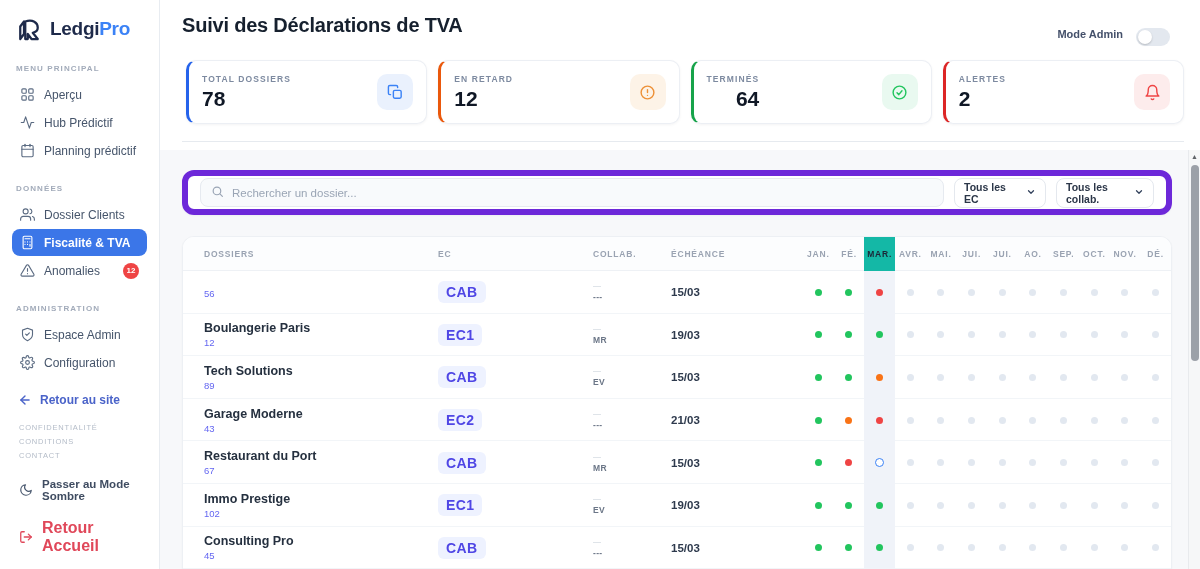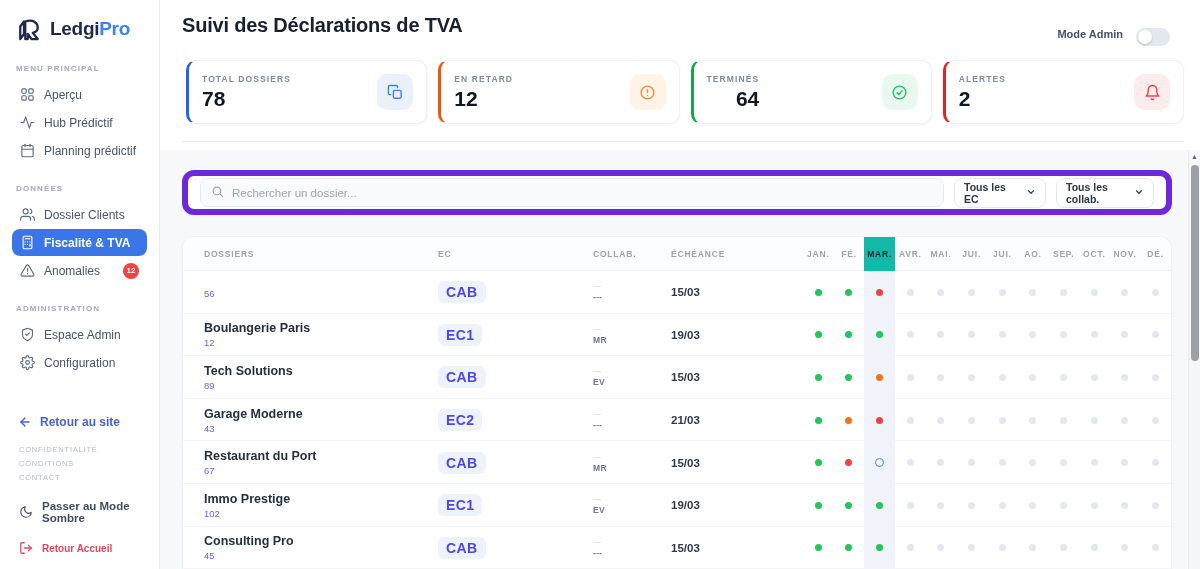--- a/index.html
+++ b/index.html
@@ -26,21 +26,21 @@
                 border-radius:50%; display:flex; align-items:center; justify-content:center; }
   .side-spacer { flex:1; }
   .back-site { display:flex; align-items:center; gap:8px; color:#4a63c9; font-size:12px; font-weight:700;
                padding:4px 6px; cursor:pointer; }
   .back-site .s-icon svg { width:14px; height:14px; display:block; }
   .legal { margin:12px 0 0 7px; }
   .legal-link { font-size:7.5px; letter-spacing:0.8px; color:#b4bcc8; margin-bottom:5px; cursor:pointer; }
   .dark-row { display:flex; align-items:center; gap:9px; color:#3f4c61; font-size:11.5px; font-weight:600;
               margin:13px 0 0 7px; cursor:pointer; }
   .dark-row .s-icon svg { width:14px; height:14px; display:block; color:#47566d; }
-  .home-row { display:flex; align-items:center; gap:9px; color:#e0485a; font-size:10px; font-weight:700;
+  .home-row { display:flex; align-items:center; gap:9px; color:#e0485a; font-size:16px; font-weight:700;
               margin:17px 0 2px 7px; cursor:pointer; }
   .home-row .s-icon svg { width:14px; height:14px; display:block; }
 
   
   .main { flex:1; position:relative; height:569px; background:#fff; }
   .main-top { padding:14px 16px 0 22px; }
   .top-flex { display:flex; justify-content:space-between; align-items:flex-start; }
   .page-title { font-size:20px; font-weight:700; color:#16202e; letter-spacing:-0.2px; }
   .page-subtitle { font-size:11.5px; color:#72809a; margin-top:5px; }
   .admin-toggle { display:flex; align-items:flex-start; gap:13px; margin-top:14px; margin-right:14px; }

